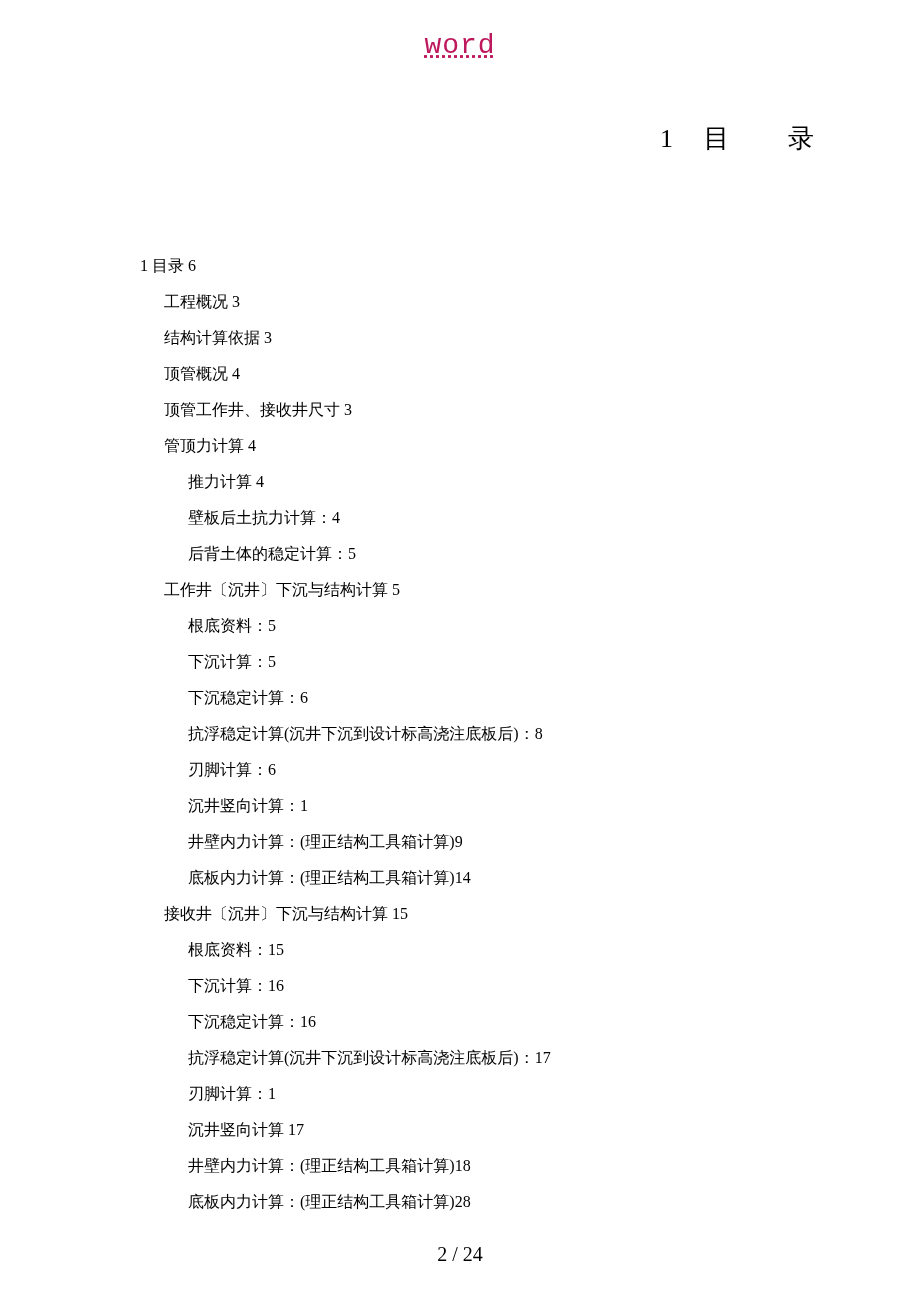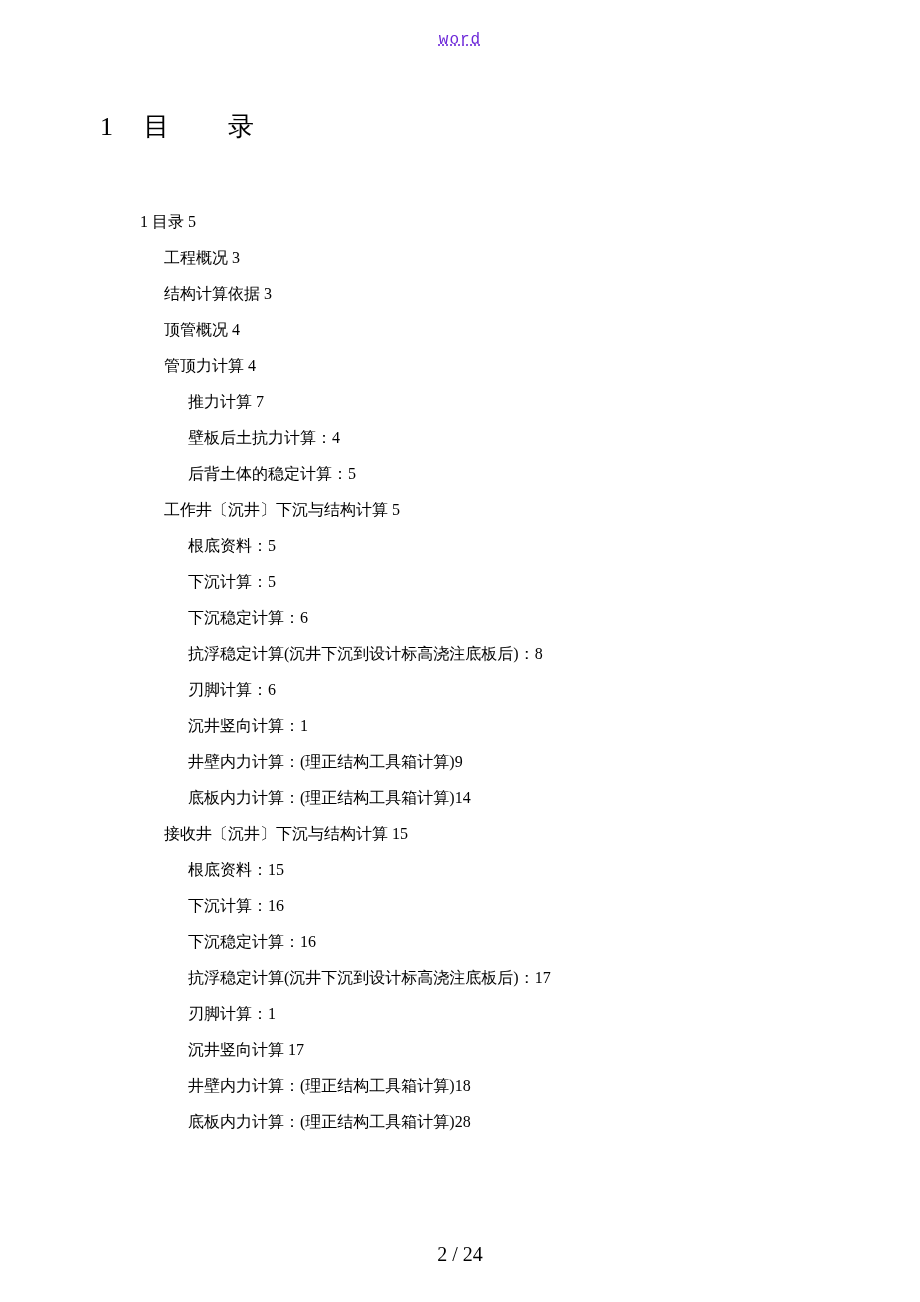--- a/index.html
+++ b/index.html
@@ -14,33 +14,33 @@
   }
   .page {
     padding: 30px 100px 40px 100px;
     box-sizing: border-box;
   }
   .header-link {
     text-align: center;
     margin-bottom: 60px;
   }
   .header-link a {
-    color: #6d28d9;
+    color: #be185d;
     text-decoration: underline;
     text-decoration-style: dotted;
     font-family: "Courier New", monospace;
-    font-size: 16px;
+    font-size: 28px;
     letter-spacing: 1px;
   }
   .title {
-    text-align: left;
+    text-align: right;
     font-size: 26px;
     letter-spacing: 6px;
     font-weight: normal;
-    margin-bottom: 60px;
+    margin-bottom: 92px;
   }
   .title .num {
     margin-right: 12px;
   }
   .title .mu {
     margin-right: 40px;
   }
   .toc {
     font-size: 16px;
     line-height: 2.25;
@@ -67,26 +67,27 @@
     <a href="#">word</a>
   </div>
 
   <div class="title">
     <span class="num">1</span>
     <span class="mu">目</span>
     <span>录</span>
   </div>
 
   <div class="toc">
-    <div class="toc-row lvl0">1 目录 5</div>
+    <div class="toc-row lvl0">1 目录 6</div>
     <div class="toc-row lvl1">工程概况 3</div>
     <div class="toc-row lvl1">结构计算依据 3</div>
     <div class="toc-row lvl1">顶管概况 4</div>
+    <div class="toc-row lvl1">顶管工作井、接收井尺寸 3</div>
     <div class="toc-row lvl1">管顶力计算 4</div>
-    <div class="toc-row lvl2">推力计算 7</div>
+    <div class="toc-row lvl2">推力计算 4</div>
     <div class="toc-row lvl2">壁板后土抗力计算：4</div>
     <div class="toc-row lvl2">后背土体的稳定计算：5</div>
     <div class="toc-row lvl1">工作井〔沉井〕下沉与结构计算 5</div>
     <div class="toc-row lvl2">根底资料：5</div>
     <div class="toc-row lvl2">下沉计算：5</div>
     <div class="toc-row lvl2">下沉稳定计算：6</div>
     <div class="toc-row lvl2">抗浮稳定计算(沉井下沉到设计标高浇注底板后)：8</div>
     <div class="toc-row lvl2">刃脚计算：6</div>
     <div class="toc-row lvl2">沉井竖向计算：1</div>
     <div class="toc-row lvl2">井壁内力计算：(理正结构工具箱计算)9</div>

